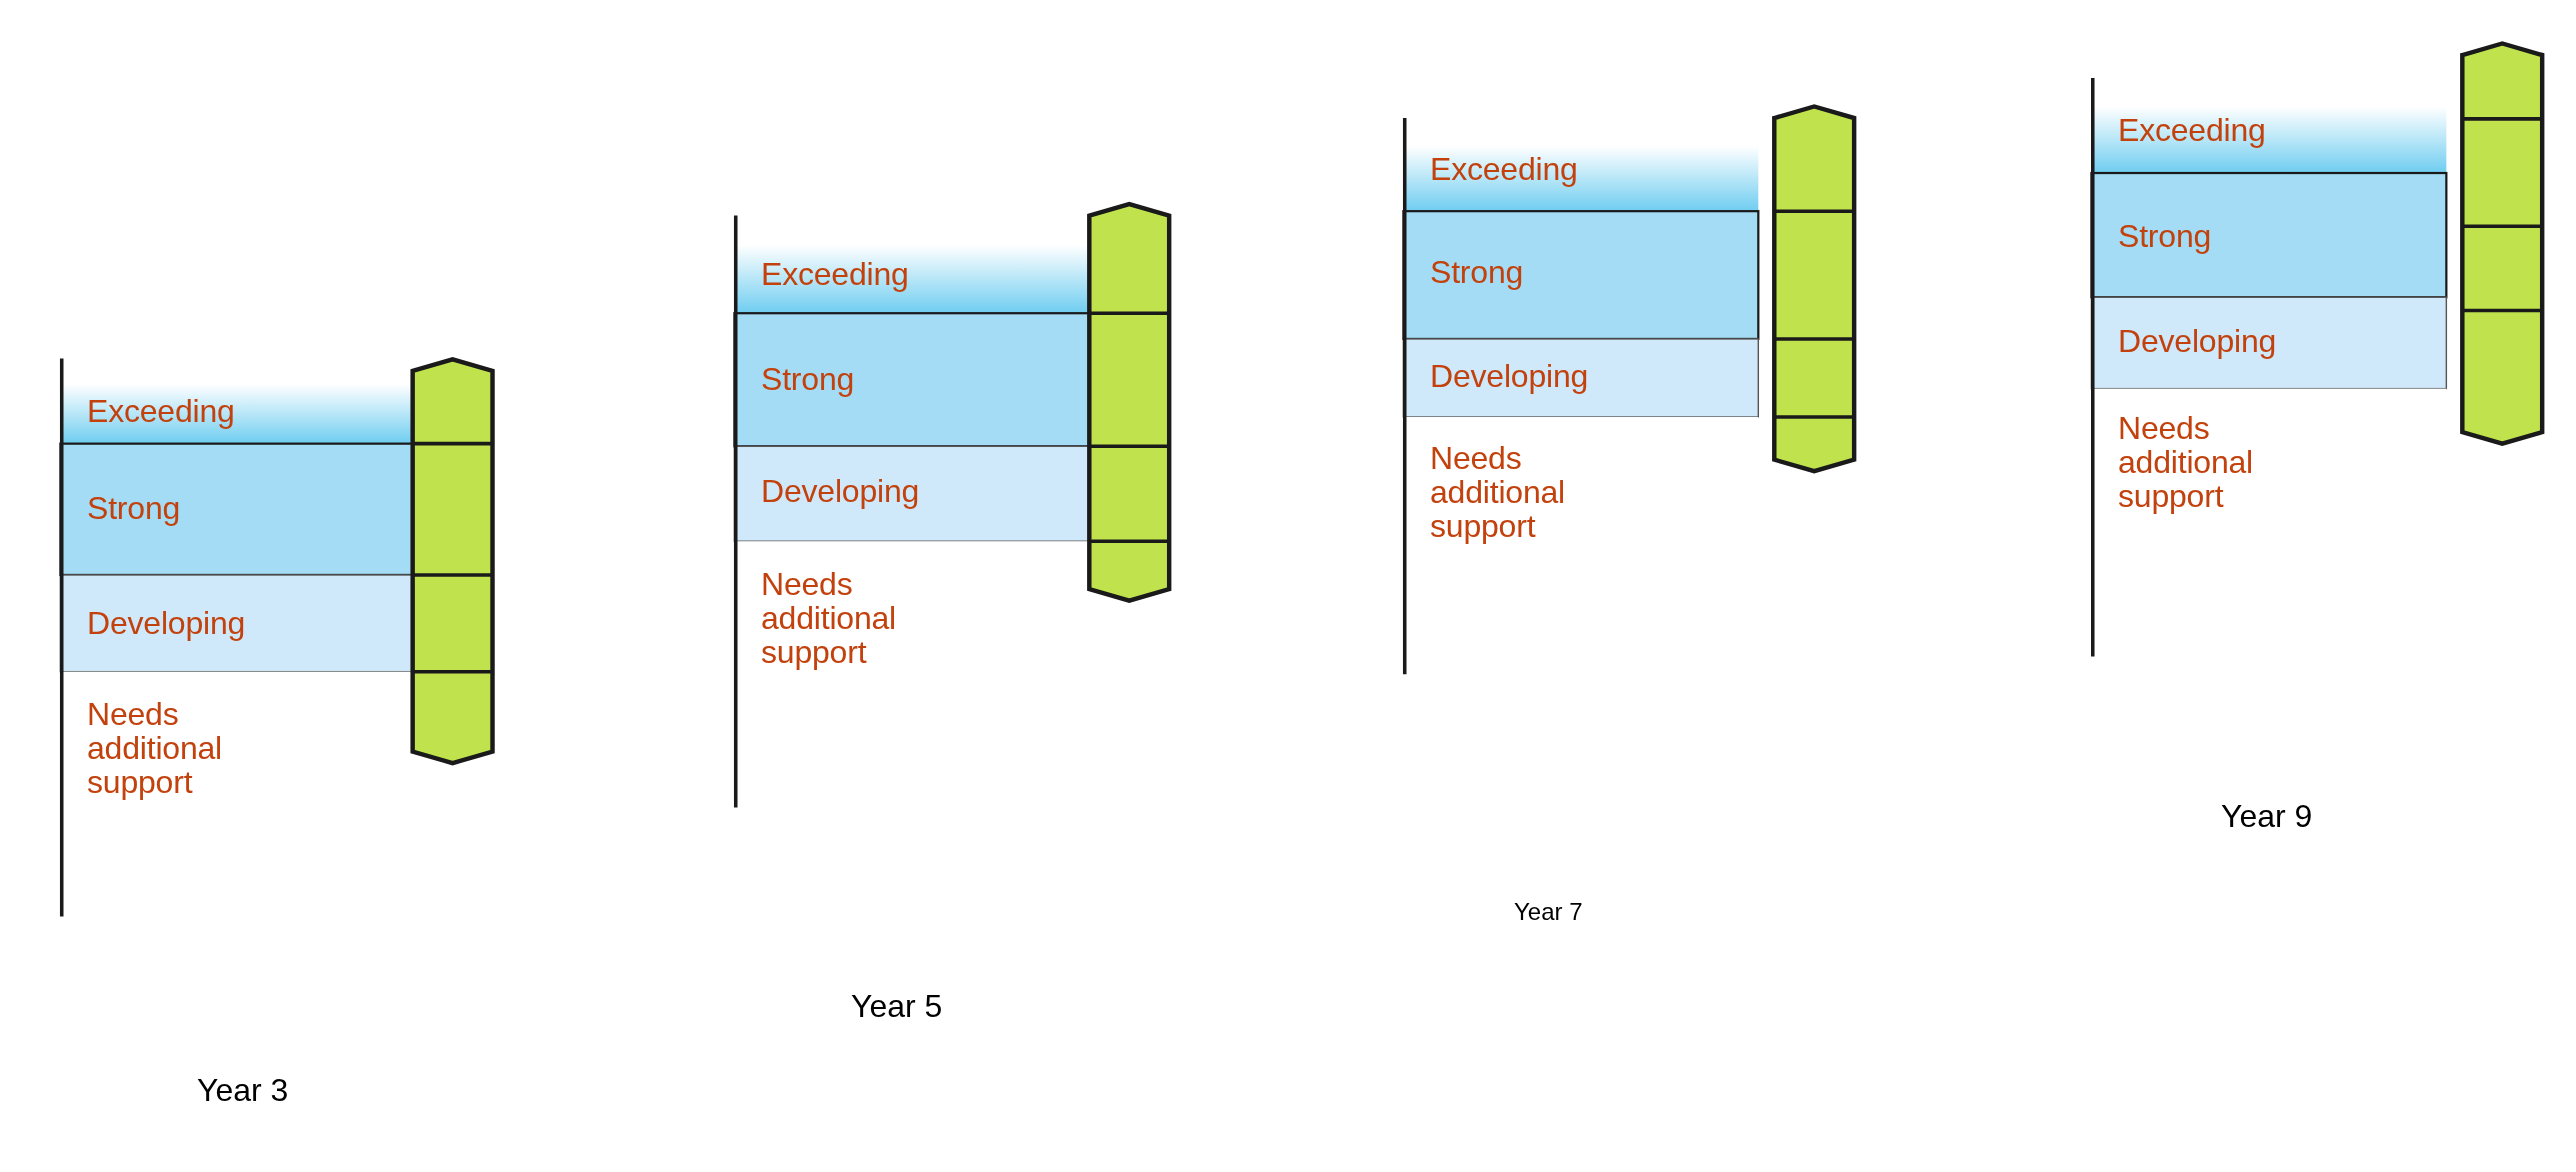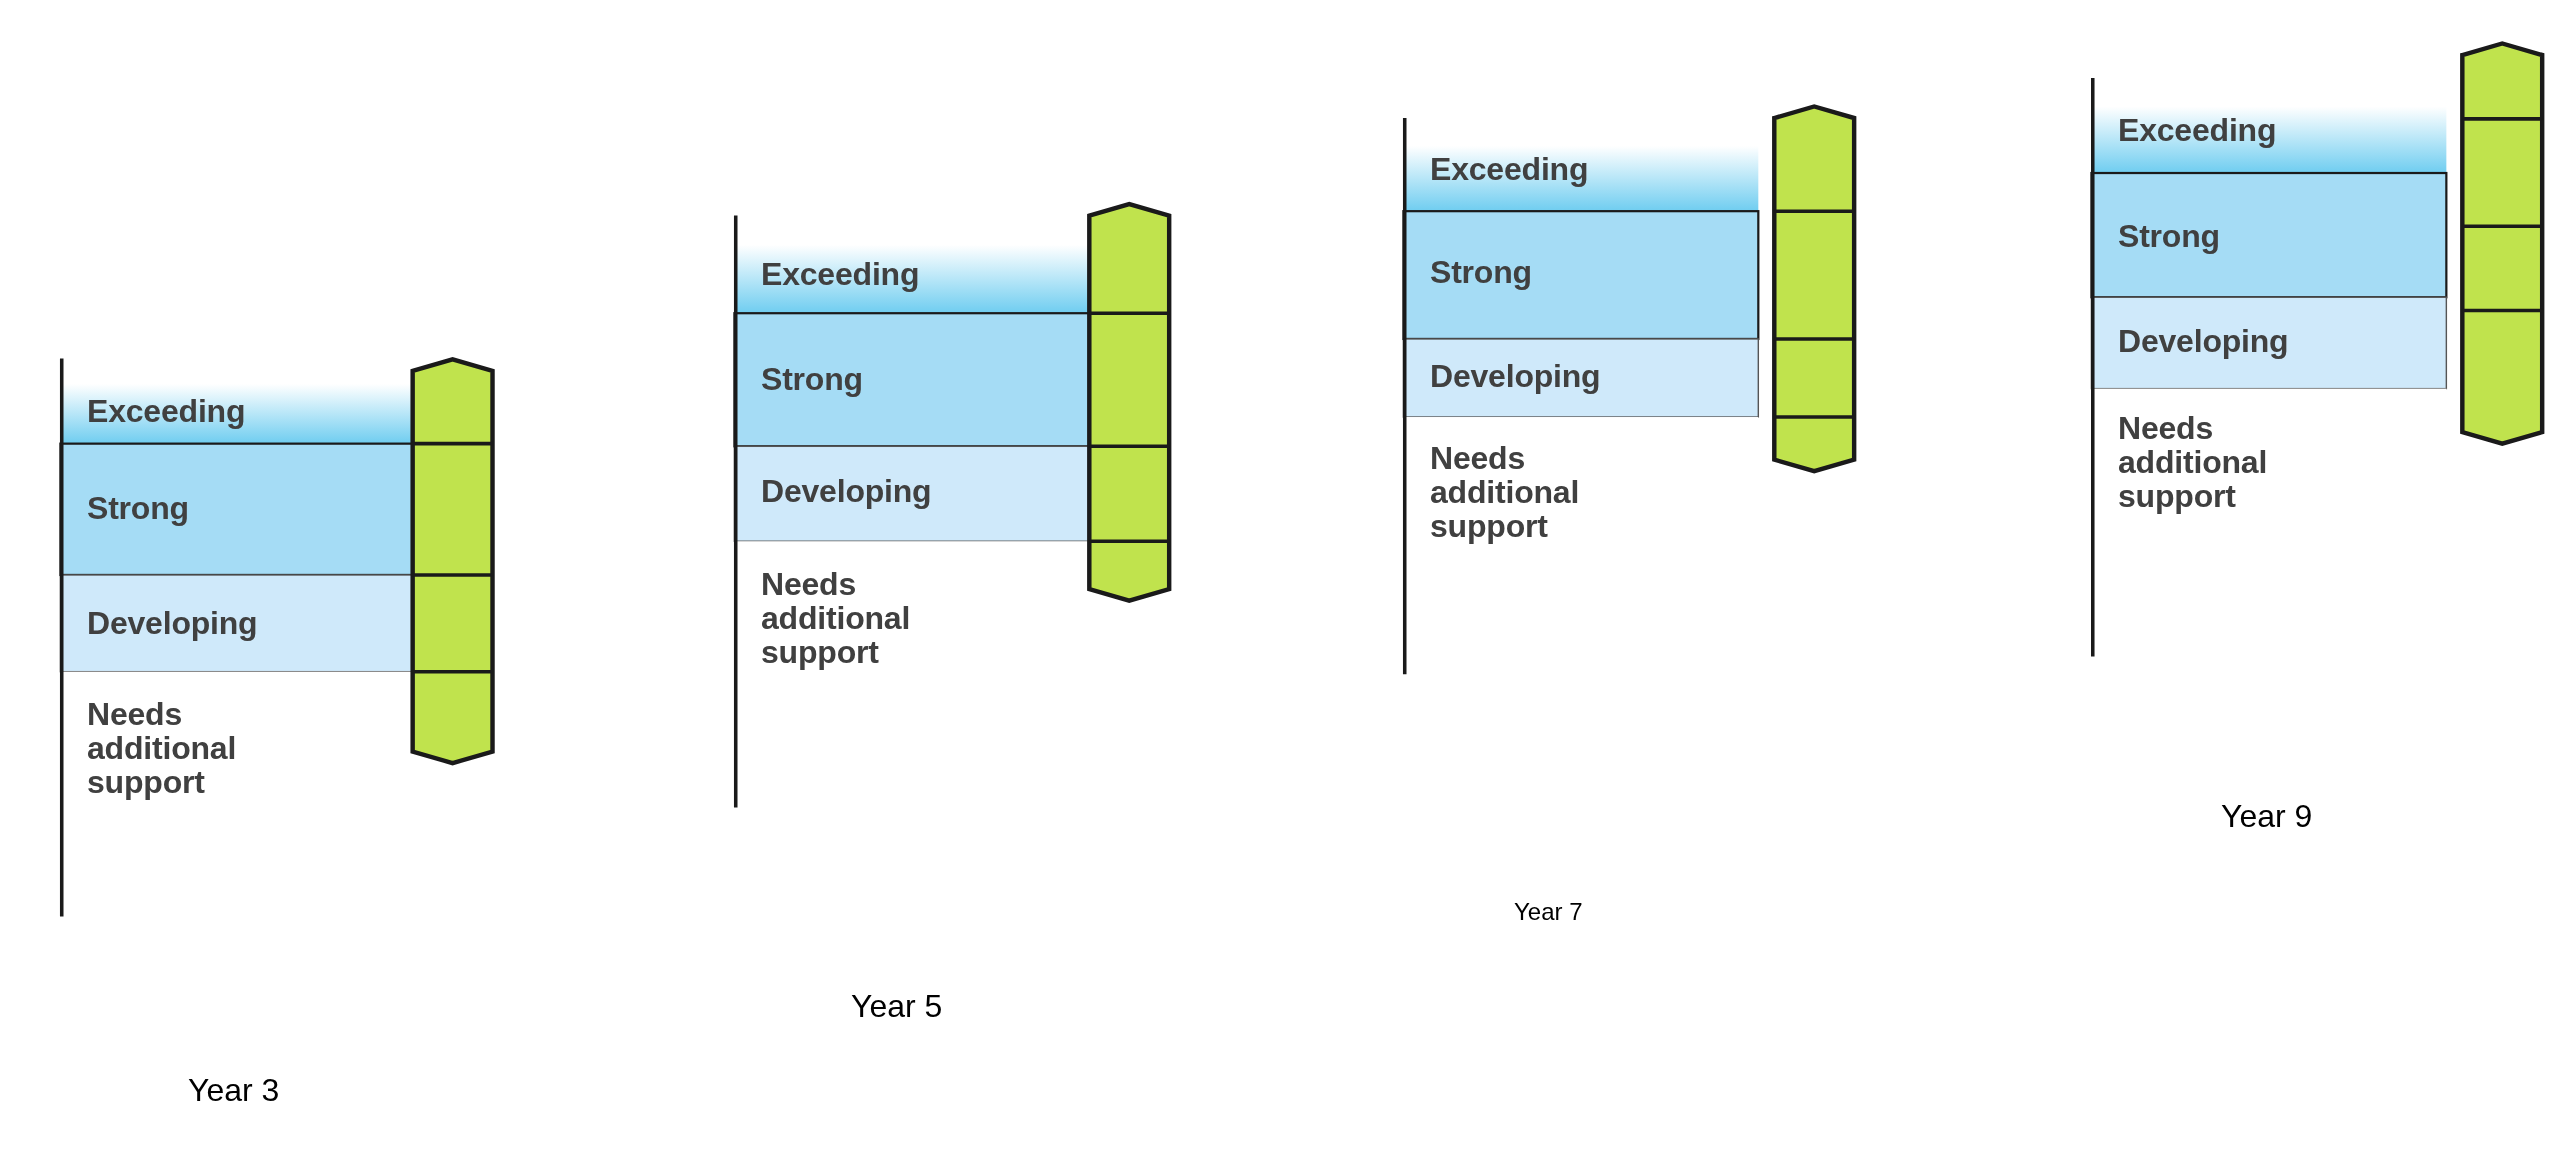--- a/index.html
+++ b/index.html
@@ -21,22 +21,22 @@
     position: absolute;
   }
   .group-svg {
     position: absolute;
     left: 0;
     top: 0;
     overflow: visible;
   }
   .band-label {
     position: absolute;
-    font-weight: bold;
-    color: #404040;
+    font-weight: normal;
+    color: #c2410c;
     line-height: 1.06;
     white-space: pre-line;
     letter-spacing: -0.2px;
   }
   .year-label {
     position: absolute;
     font-weight: normal;
     color: #000000;
     white-space: nowrap;
   }
@@ -72,21 +72,21 @@
       <line x1="465" y1="757" x2="555" y2="757" stroke="#1a1a1a" stroke-width="4"></line>
     </svg>
 
     <div class="band-label" style="left:87px; top:412px; font-size:32px; transform:translateY(-50%);">Exceeding</div>
     <div class="band-label" style="left:87px; top:509px; font-size:32px; transform:translateY(-50%);">Strong</div>
     <div class="band-label" style="left:87px; top:624px; font-size:32px; transform:translateY(-50%);">Developing</div>
     <div class="band-label" style="left:87px; top:698px; font-size:32px;">Needs
 additional
 support</div>
 
-    <div class="year-label" style="left:188px; top:1072px; font-size:32px;">Year 3</div>
+    <div class="year-label" style="left:197px; top:1072px; font-size:32px;">Year 3</div>
   </div>
 
   <div class="group" style="left:674px; top:0px; width:568px; height:1173px;">
     <svg class="group-svg" width="568" height="1173" viewBox="0 0 640 1322">
       <defs>
         <linearGradient id="g2grad" x1="0" y1="0" x2="0" y2="1">
           <stop offset="0%" stop-color="#ffffff"></stop>
           <stop offset="30%" stop-color="#ffffff"></stop>
           <stop offset="100%" stop-color="#6fcdf0"></stop>
         </linearGradient>

